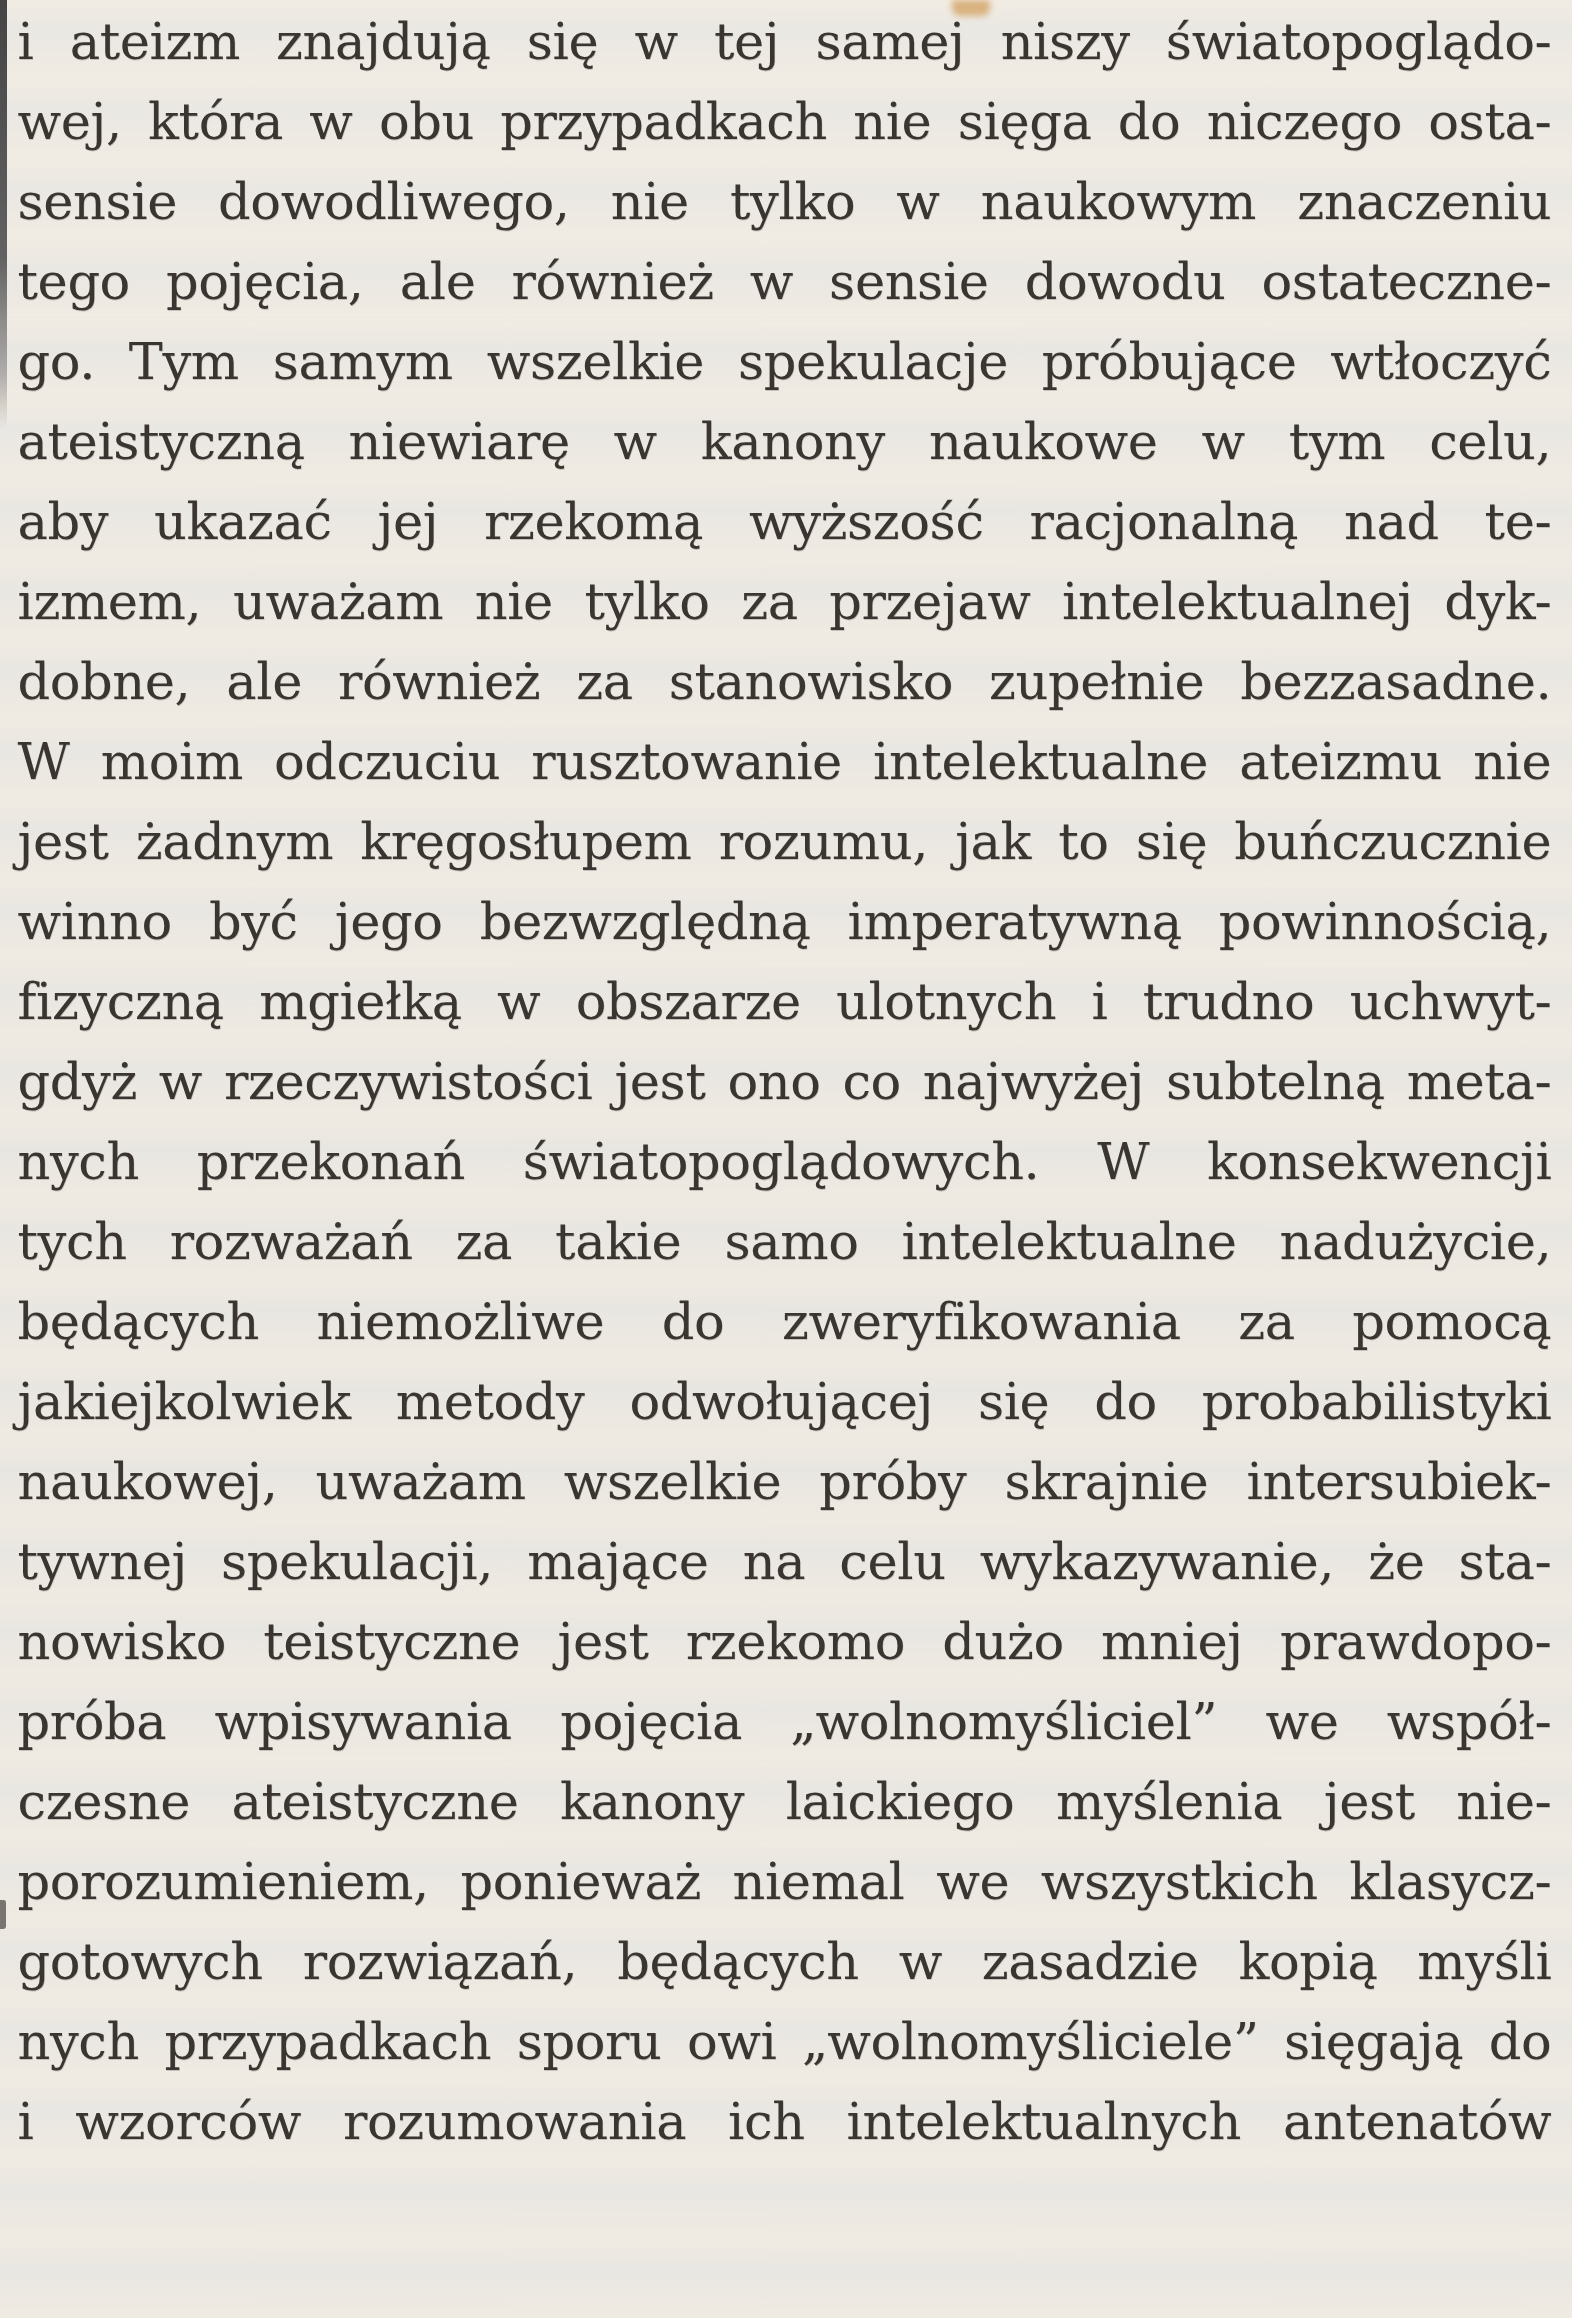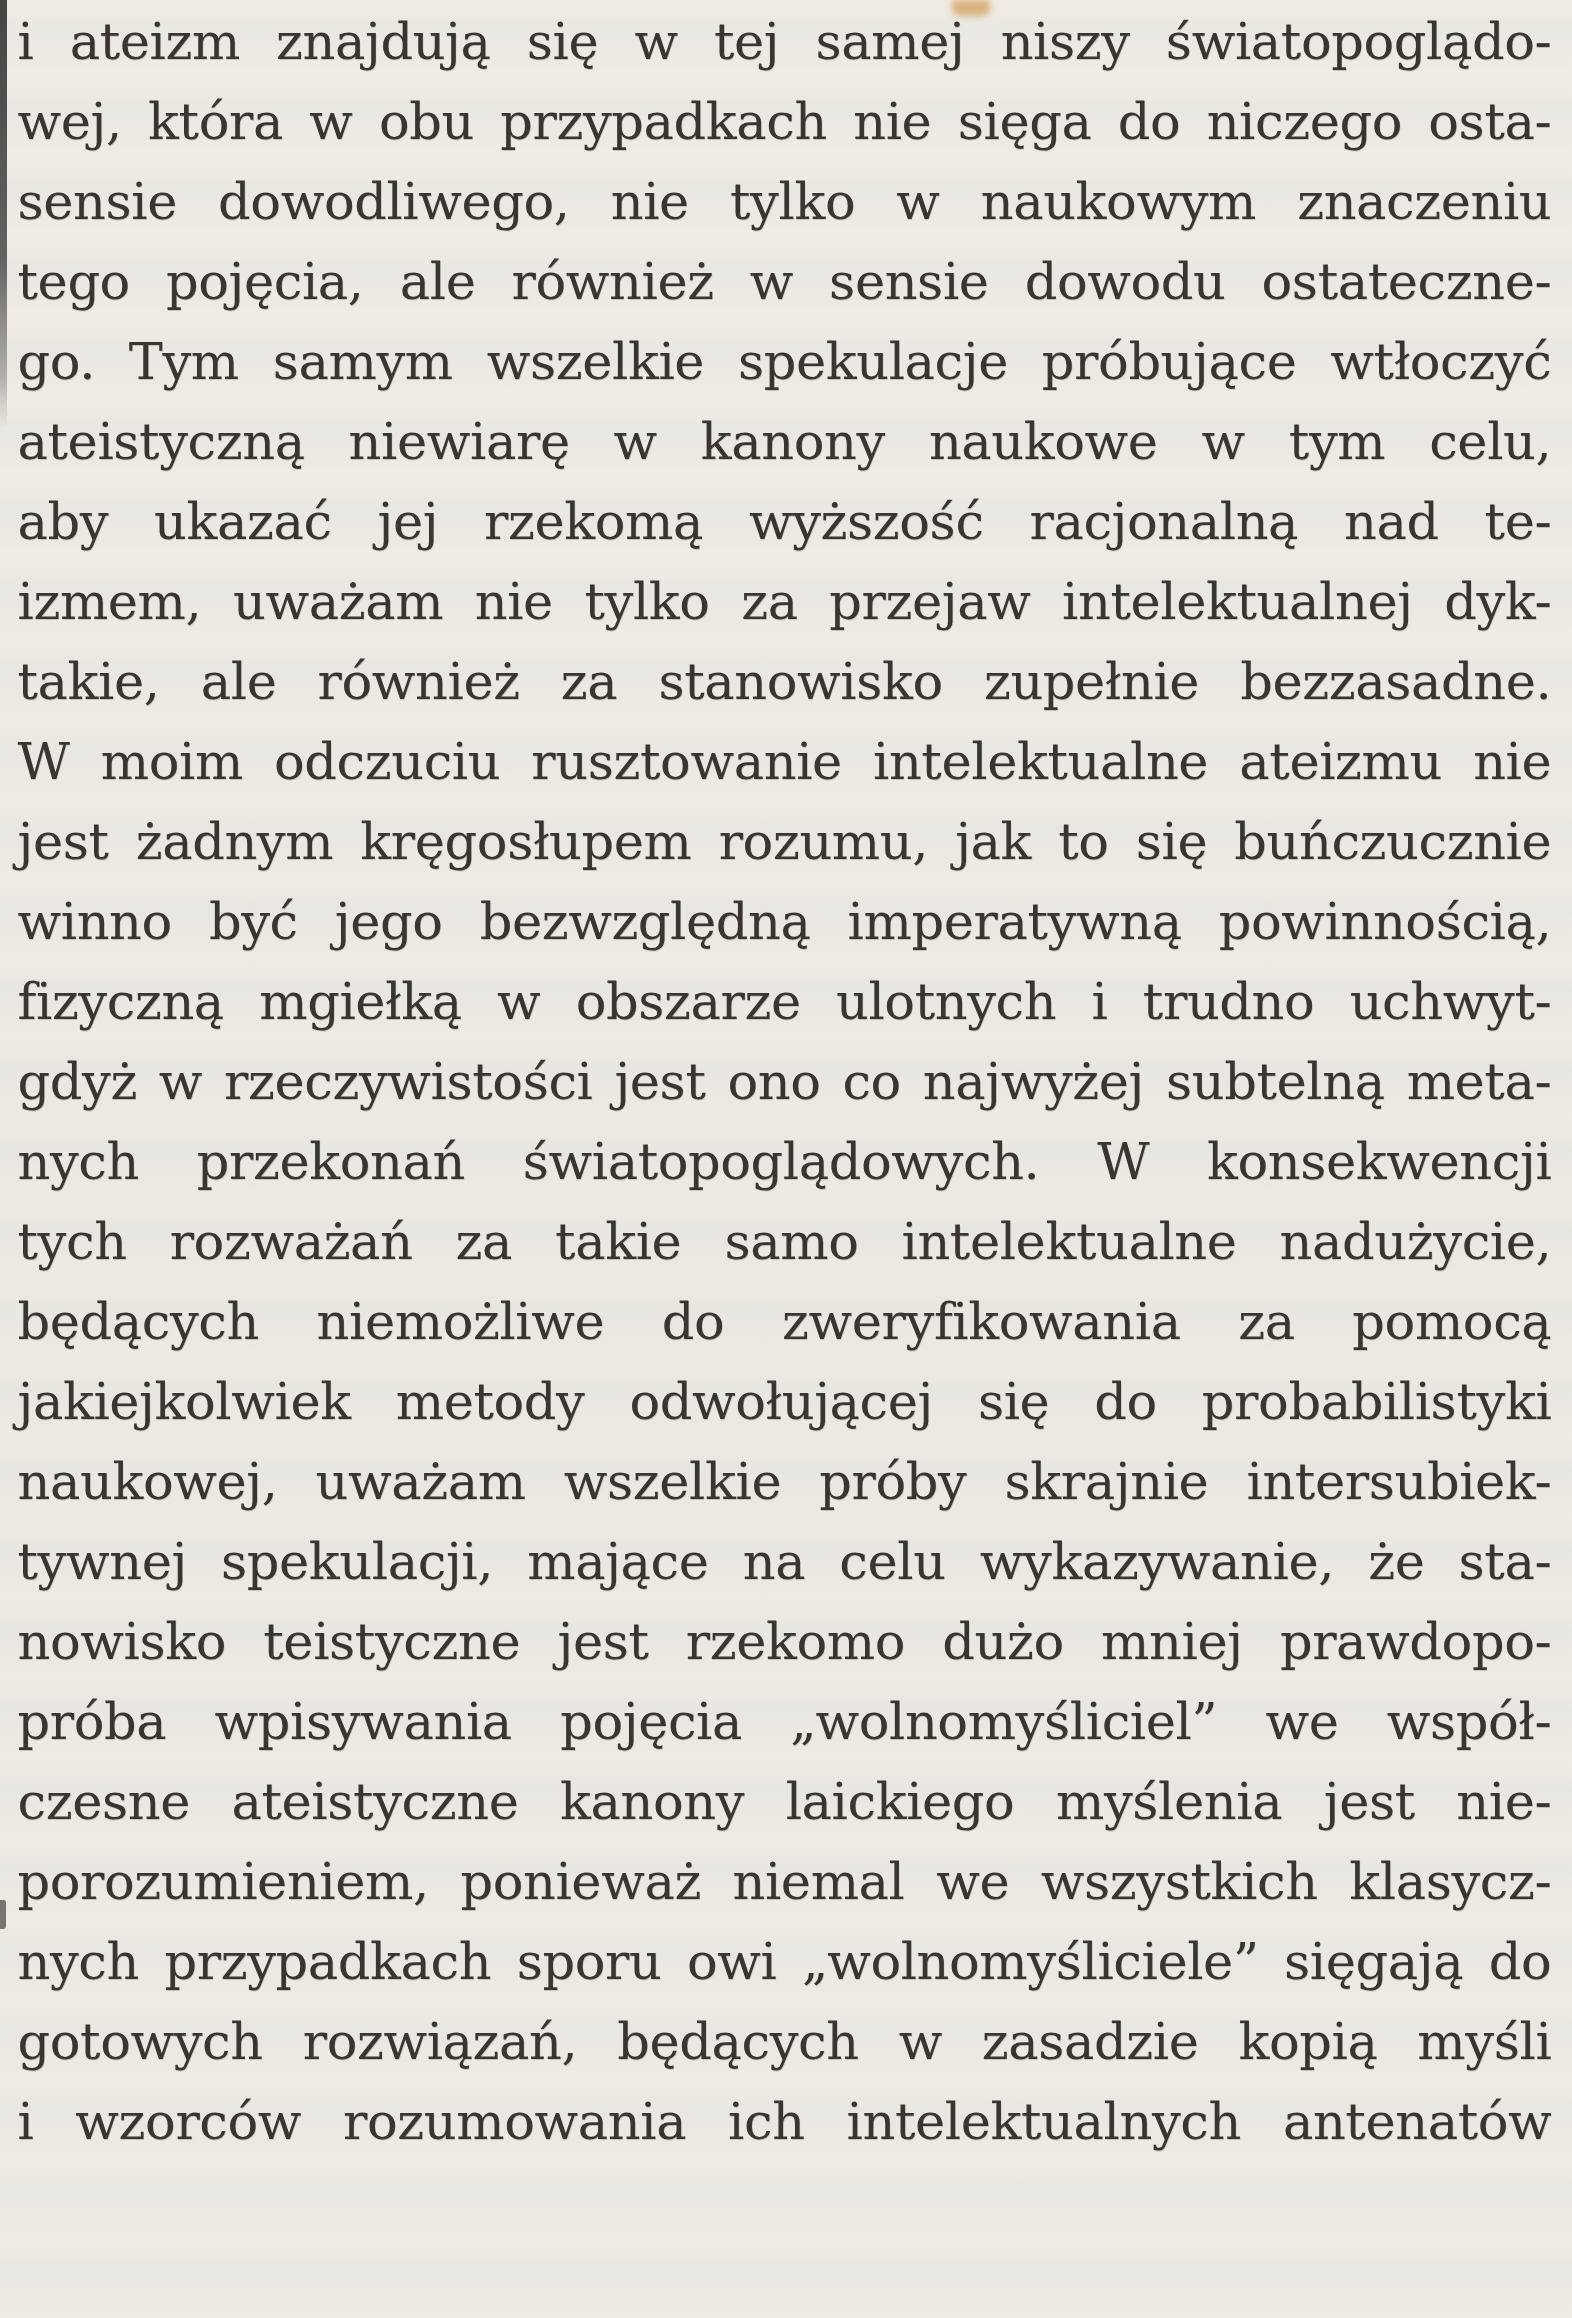--- a/index.html
+++ b/index.html
@@ -92,34 +92,34 @@
   <div class="text-block">
 
   <div class="text-line">i ateizm znajdują się w tej samej niszy światopoglądo-</div>
       <div class="text-line">wej, która w obu przypadkach nie sięga do niczego osta-</div>
       <div class="text-line">sensie dowodliwego, nie tylko w naukowym znaczeniu</div>
       <div class="text-line">tego pojęcia, ale również w sensie dowodu ostateczne-</div>
       <div class="text-line">go. Tym samym wszelkie spekulacje próbujące wtłoczyć</div>
       <div class="text-line">ateistyczną niewiarę w kanony naukowe w tym celu,</div>
       <div class="text-line">aby ukazać jej rzekomą wyższość racjonalną nad te-</div>
       <div class="text-line">izmem, uważam nie tylko za przejaw intelektualnej dyk-</div>
-      <div class="text-line">takie, ale również za stanowisko zupełnie bezzasadne.</div>
+      <div class="text-line">dobne, ale również za stanowisko zupełnie bezzasadne.</div>
       <div class="text-line">W moim odczuciu rusztowanie intelektualne ateizmu nie</div>
       <div class="text-line">jest żadnym kręgosłupem rozumu, jak to się buńczucznie</div>
       <div class="text-line">winno być jego bezwzględną imperatywną powinnością,</div>
       <div class="text-line">fizyczną mgiełką w obszarze ulotnych i trudno uchwyt-</div>
       <div class="text-line">gdyż w rzeczywistości jest ono co najwyżej subtelną meta-</div>
       <div class="text-line">nych przekonań światopoglądowych. W konsekwencji</div>
       <div class="text-line">tych rozważań za takie samo intelektualne nadużycie,</div>
       <div class="text-line">będących niemożliwe do zweryfikowania za pomocą</div>
       <div class="text-line">jakiejkolwiek metody odwołującej się do probabilistyki</div>
       <div class="text-line">naukowej, uważam wszelkie próby skrajnie intersubiek-</div>
       <div class="text-line">tywnej spekulacji, mające na celu wykazywanie, że sta-</div>
       <div class="text-line">nowisko teistyczne jest rzekomo dużo mniej prawdopo-</div>
       <div class="text-line">próba wpisywania pojęcia „wolnomyśliciel” we współ-</div>
       <div class="text-line">czesne ateistyczne kanony laickiego myślenia jest nie-</div>
       <div class="text-line">porozumieniem, ponieważ niemal we wszystkich klasycz-</div>
+      <div class="text-line">gotowych rozwiązań, będących w zasadzie kopią myśli</div>
       <div class="text-line">nych przypadkach sporu owi „wolnomyśliciele” sięgają do</div>
-      <div class="text-line">gotowych rozwiązań, będących w zasadzie kopią myśli</div>
       <div class="text-line">i wzorców rozumowania ich intelektualnych antenatów</div>
     </div>
 </div>
 
 
 </body></html>

